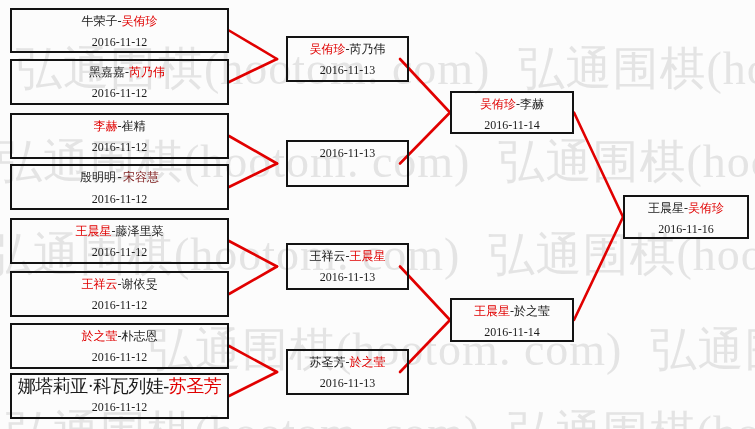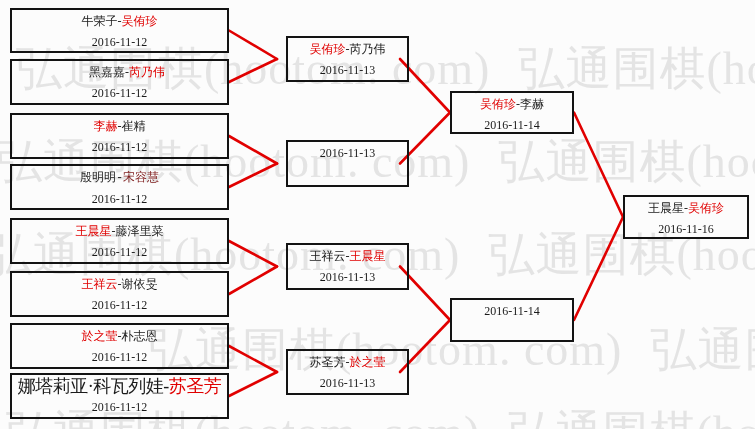--- a/index.html
+++ b/index.html
@@ -144,20 +144,21 @@
   <div class="box r2 r2m4">
     <div class="name"><span style="color: rgb(26, 26, 26);">苏圣芳-</span><span style="color: rgb(224, 0, 0);">於之莹</span></div>
     <div class="date">2016-11-13</div>
   </div>
 
   <div class="box r3 r3m1">
     <div class="name"><span style="color: rgb(224, 0, 0);">吴侑珍</span><span style="color: rgb(26, 26, 26);">-李赫</span></div>
     <div class="date">2016-11-14</div>
   </div>
   <div class="box r3 r3m2">
+    <div class="name"><span style="color: rgb(224, 0, 0);">王晨星</span><span style="color: rgb(26, 26, 26);">-於之莹</span></div>
     <div class="date">2016-11-14</div>
   </div>
 
   <div class="box r4">
     <div class="name"><span style="color: rgb(26, 26, 26);">王晨星-</span><span style="color: rgb(224, 0, 0);">吴侑珍</span></div>
     <div class="date">2016-11-16</div>
   </div>
 
 </div>
 

